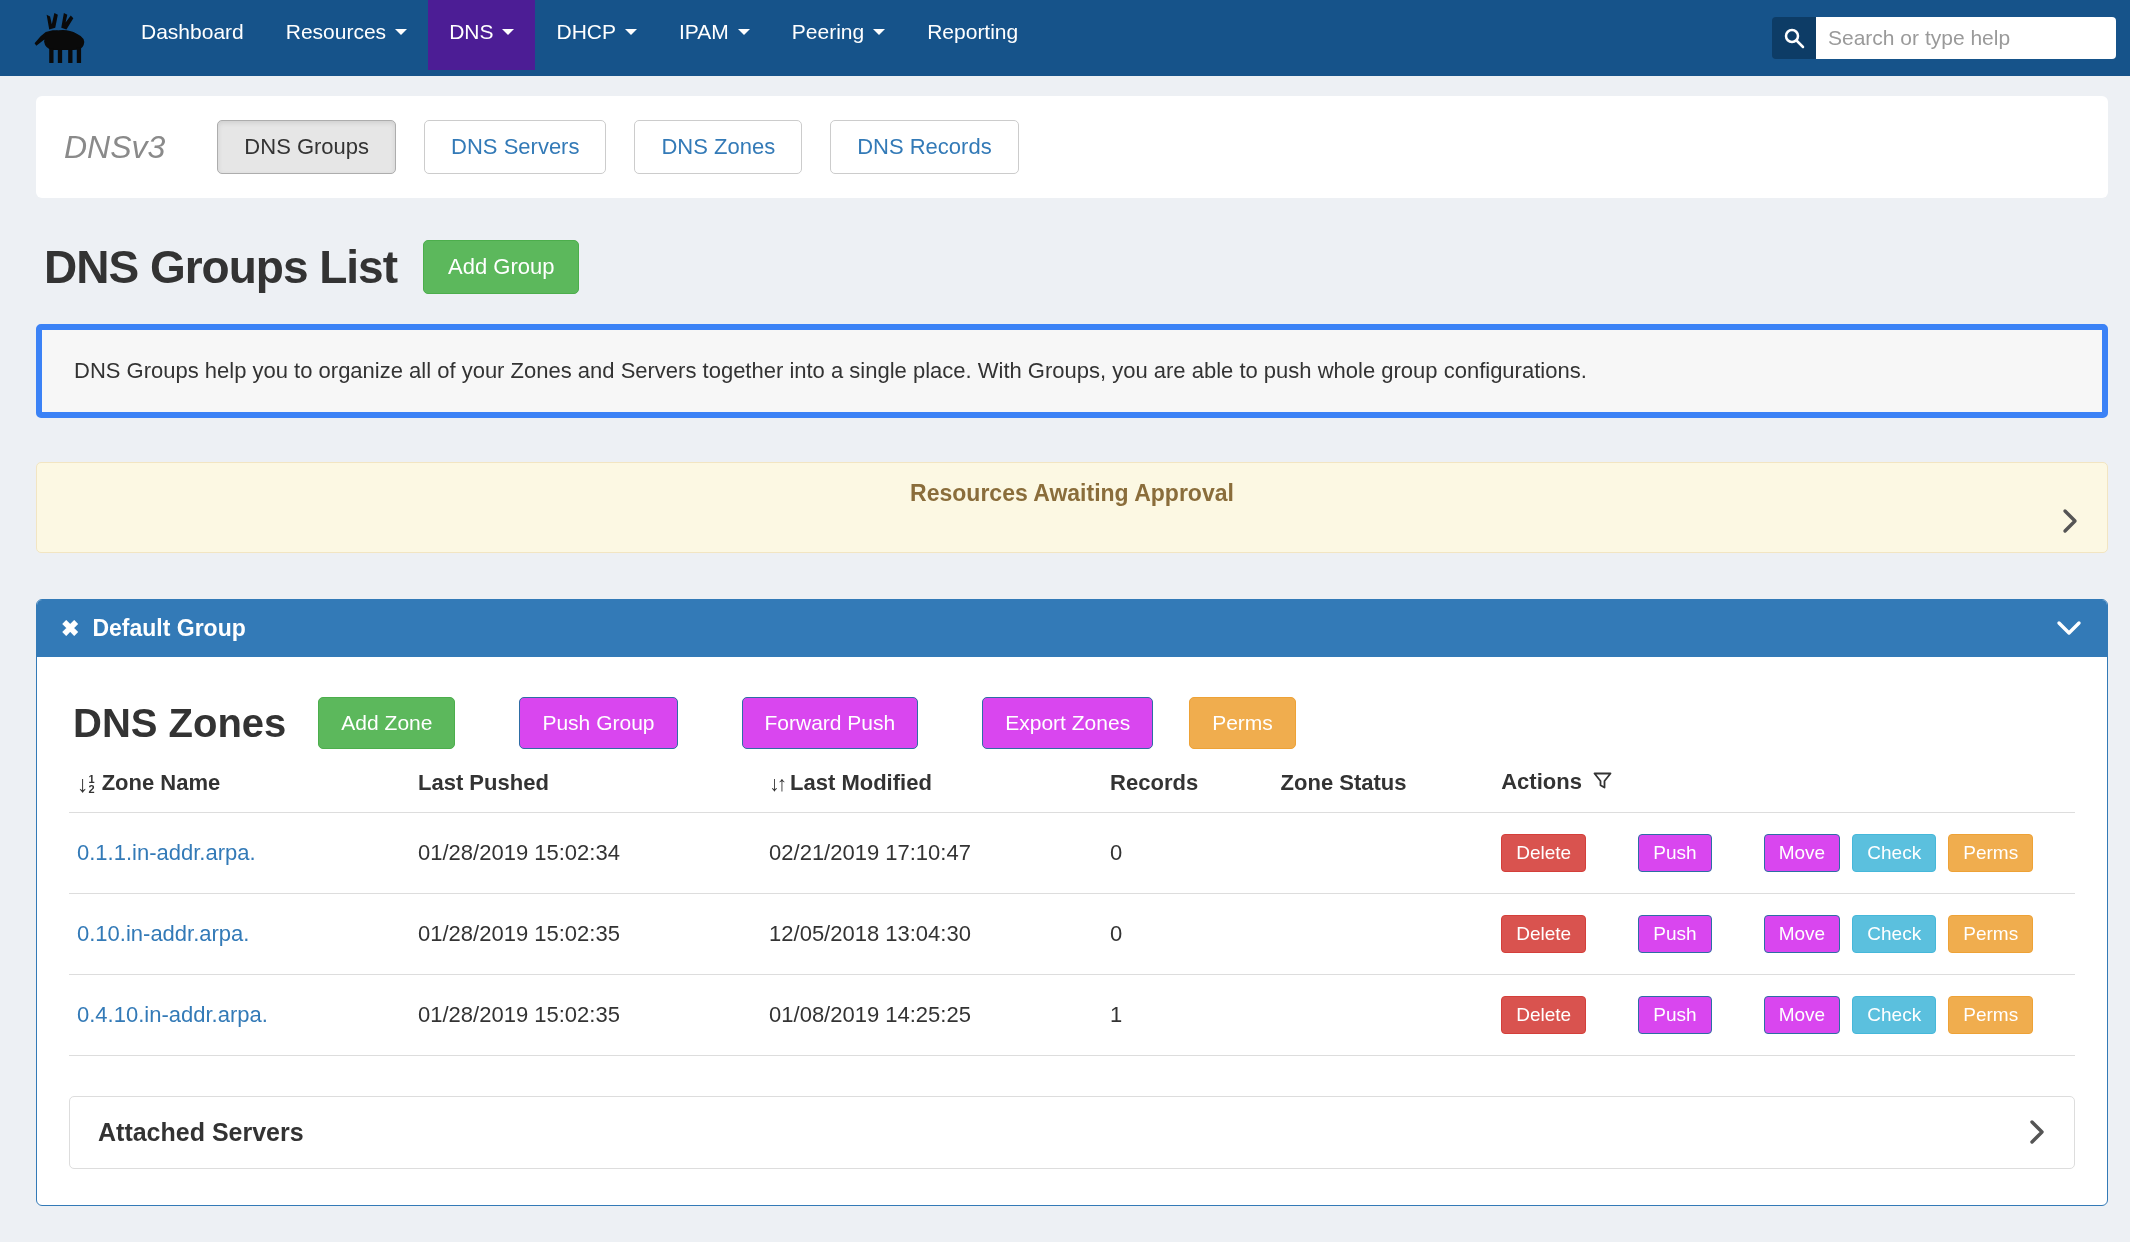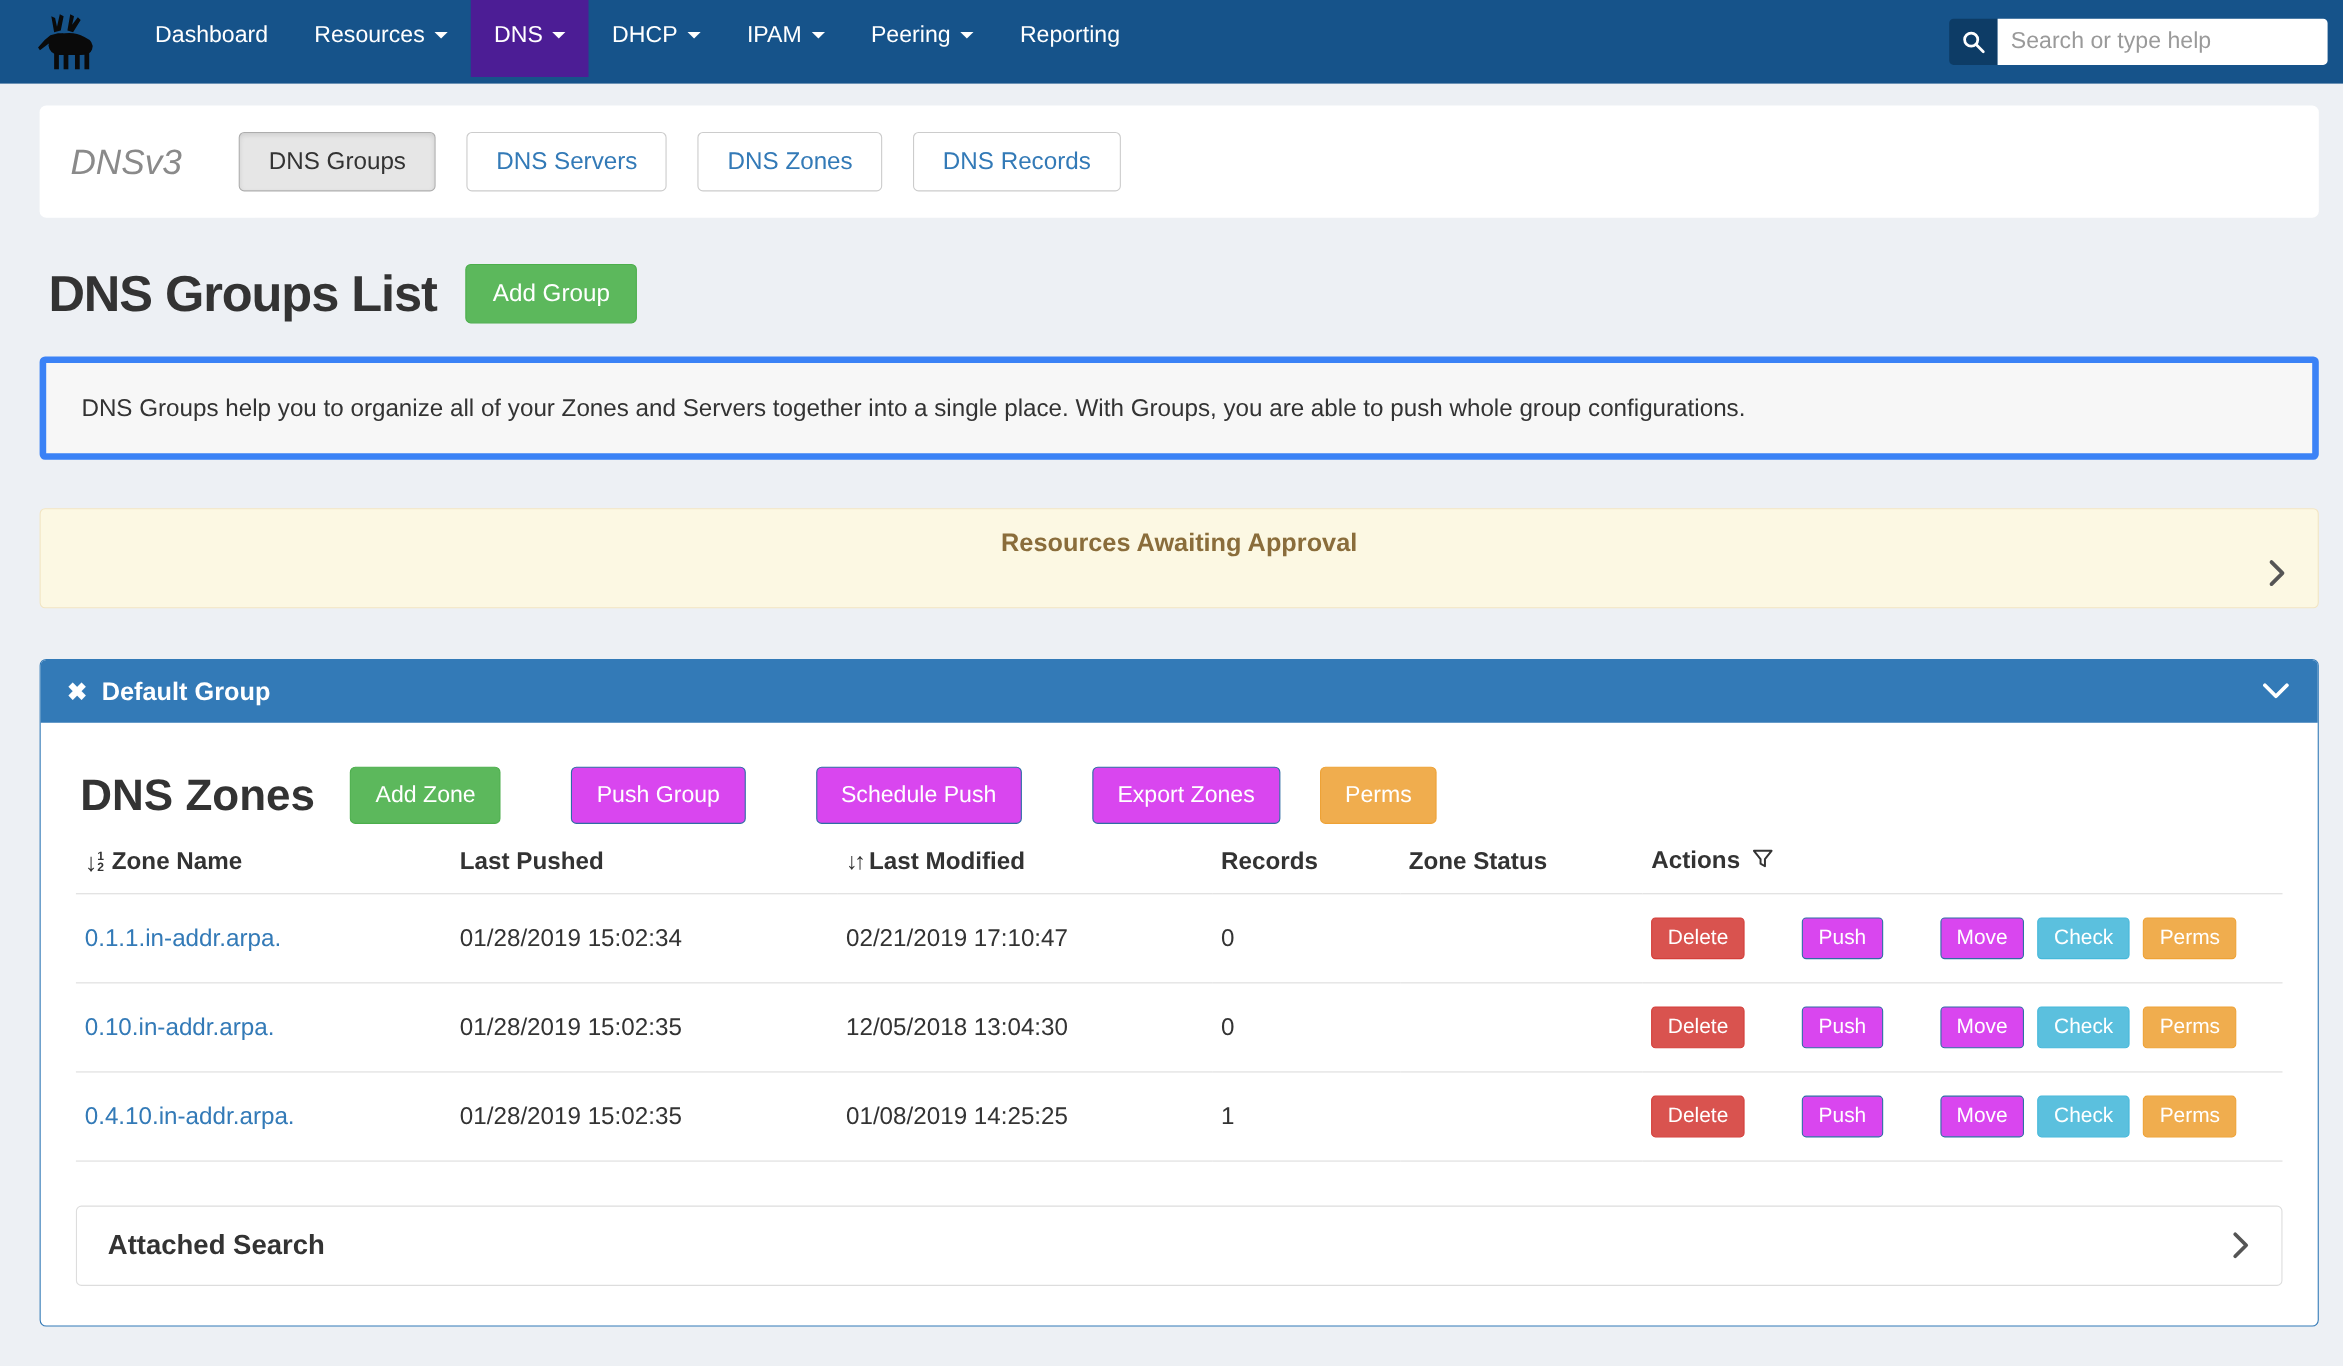--- a/index.html
+++ b/index.html
@@ -230,21 +230,21 @@
             <polyline points="4,3 14,13 24,3" fill="none" stroke="#fff" stroke-width="3.4" stroke-linecap="round" stroke-linejoin="round"></polyline>
           </svg>
       </span>
     </div>
     <div class="panel-body">
 
       <div class="zones-header">
         <h2 class="zones-title">DNS Zones</h2>
         <button class="btn btn-green tool-btn">Add Zone</button>
         <button class="btn btn-blue tool-btn">Push Group</button>
-        <button class="btn btn-blue tool-btn">Schedule Push</button>
+        <button class="btn btn-blue tool-btn">Forward Push</button>
         <button class="btn btn-blue tool-btn">Export Zones</button>
         <button class="btn btn-orange tool-btn perms">Perms</button>
       </div>
 
 
       <table class="zones">
         <thead>
           <tr>
             <th class="col-zone">
               <span class="sort-ico">
@@ -306,21 +306,21 @@
               <button class="btn btn-blue abtn">Push</button>
               <button class="btn btn-blue abtn">Move</button>
               <button class="btn btn-cyan abtn">Check</button>
               <button class="btn btn-orange abtn">Perms</button>
             </td>
           </tr>
         </tbody>
       </table>
 
       <div class="attached">
-        <span>Attached Search</span>
+        <span>Attached Servers</span>
         <span class="chev-right">
           <svg width="17" height="28" viewBox="0 0 17 28">
               <polyline points="3,4 13,14 3,24" fill="none" stroke="#555" stroke-width="3.4" stroke-linecap="round" stroke-linejoin="round"></polyline>
             </svg>
         </span>
       </div>
 
     </div>
   </div>
 

